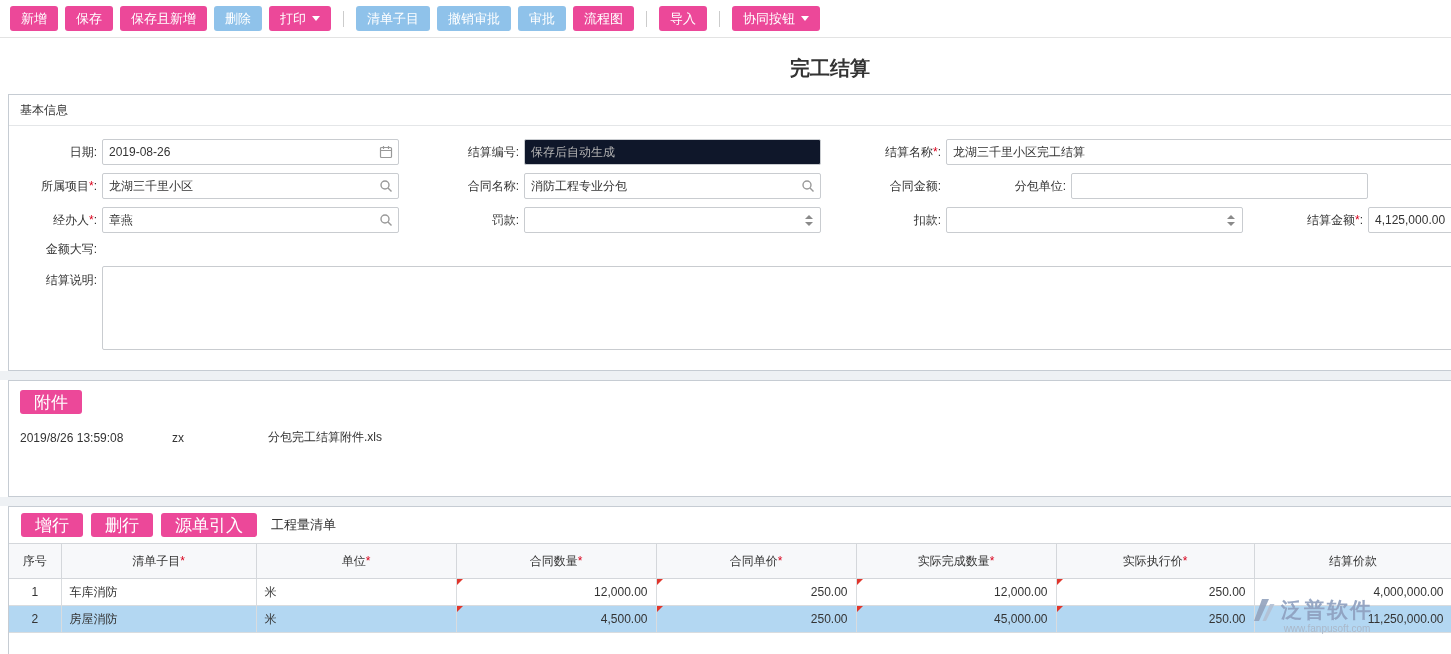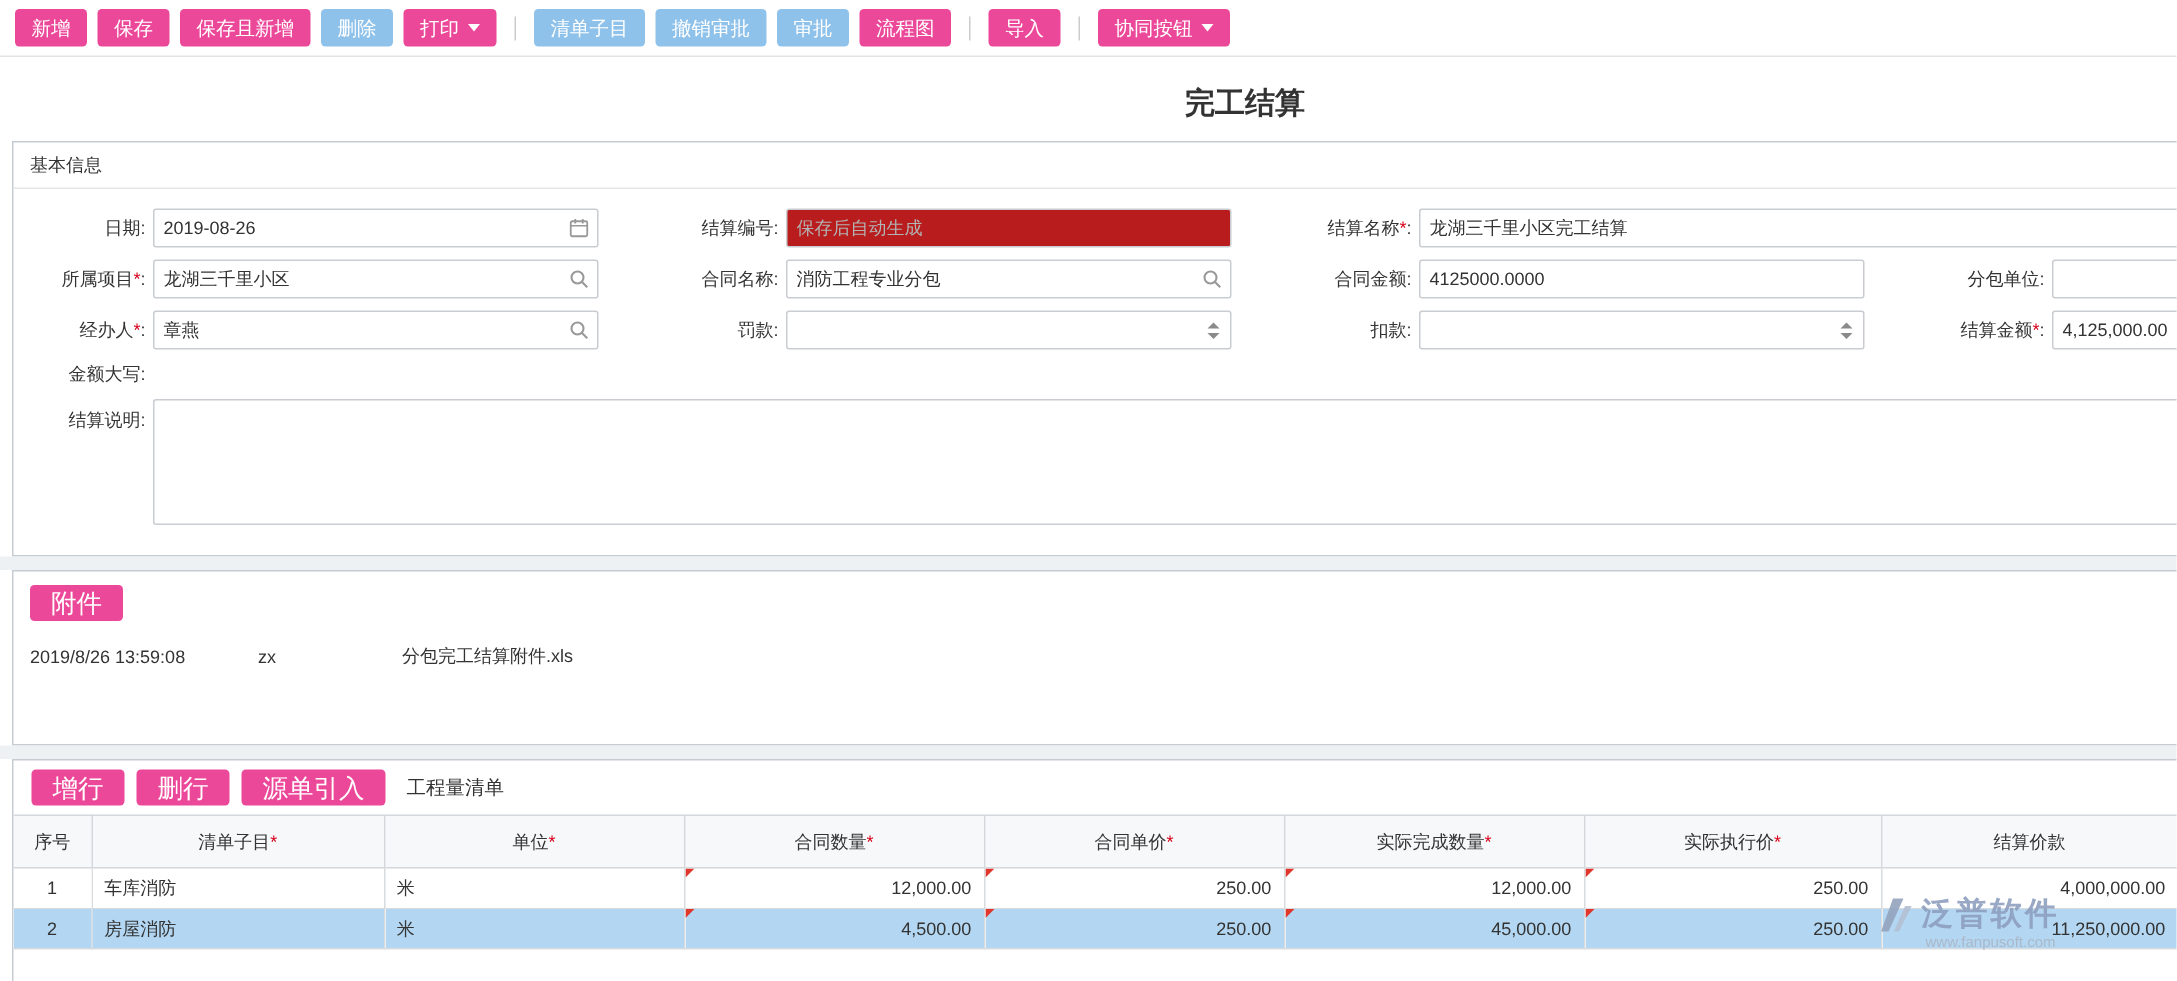--- a/index.html
+++ b/index.html
@@ -36,21 +36,21 @@
   .form { padding:13px 0 12px 1px; }
   .frow { display:flex; align-items:center; margin-bottom:8px; }
   .frow.top { align-items:flex-start; }
   .frow.top .flabel { padding-top:6px; }
   .flabel { flex:none; text-align:right; white-space:nowrap; padding-right:5px; }
   .w1 { width:92px; } .w2 { width:125px; }
   .req { color:#d9001b; }
   .inp { display:flex; align-items:center; height:26px; border:1px solid #c9ccd0; border-radius:2px; background:#fff; flex:none; }
   .inp > input { flex:1; min-width:0; border:0; outline:0; background:transparent; padding:0 6px; font:inherit; color:#333; height:100%; }
   .inp input::placeholder { color:#b3b3b3; }
-  .inp.disabled { background:#b91c1c; }
+  .inp.disabled { background:#0f172a; }
   .inp.disabled input { color:#b3b3b3; }
   .w-std { width:297px; } .w-wide { width:695px; } .w-words { width:700px; }
   .ficon { flex:none; width:24px; display:flex; justify-content:center; align-items:center; }
   .spin { flex:none; width:17px; display:flex; flex-direction:column; align-items:center; gap:3px; margin-right:3px; }
   .spin i { display:block; width:0; height:0; border-left:4px solid transparent; border-right:4px solid transparent; }
   .spin .up { border-bottom:4px solid #8a8a8a; }
   .spin .dn { border-top:4px solid #8a8a8a; }
   textarea.note { width:1515px; height:84px; border:1px solid #c9ccd0; border-radius:2px; resize:none; font:inherit; padding:5px 6px; outline:0; color:#333; }
 
   
@@ -186,23 +186,20 @@
         <div class="inp w-std">
           <input value="消防工程专业分包" style="">
           <span class="ficon">
             <svg width="14" height="14" viewBox="0 0 14 14">
                 <circle cx="6" cy="6" r="4" fill="none" stroke="#999" stroke-width="1.4"></circle>
                 <line x1="9" y1="9" x2="12.5" y2="12.5" stroke="#999" stroke-width="1.4"></line>
               </svg>
           </span>
         </div>
         <label class="flabel w2"><span>合同金额</span><span class="req"></span><span>:</span></label>
-        <div class="inp w-std">
-          <input value="4125000.0000" style="">
-        </div>
         <label class="flabel w2"><span>分包单位</span><span class="req"></span><span>:</span></label>
         <div class="inp w-std">
           <input value="" style="">
         </div>
       </div>
 
       <div class="frow">
         <label class="flabel w1"><span>经办人</span><span class="req">*</span><span>:</span></label>
         <div class="inp w-std">
           <input value="章燕" style="">

